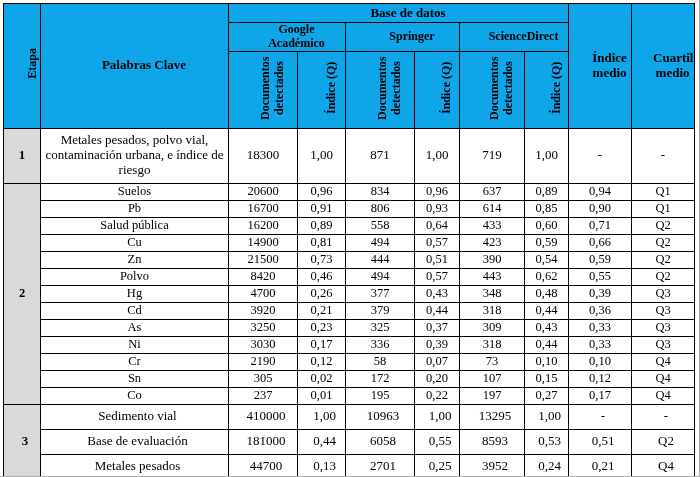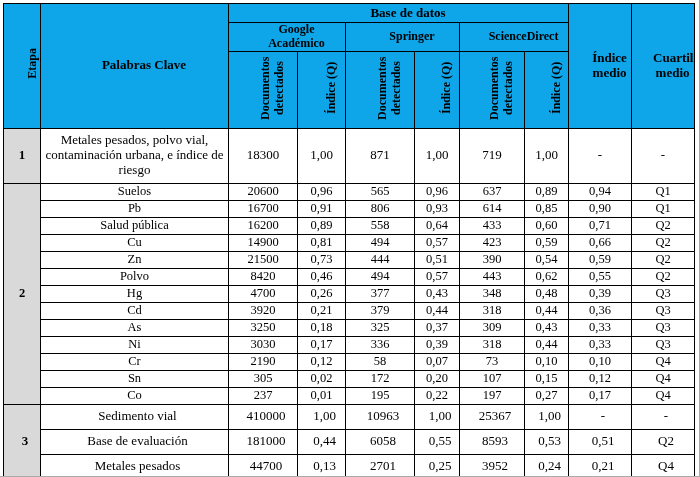--- a/index.html
+++ b/index.html
@@ -113,21 +113,21 @@
           <td>719</td>
           <td>1,00</td>
           <td>-</td>
           <td>-</td>
         </tr>
         <tr class="g1">
           <td rowspan="13" class="etapa-cell">2</td>
           <td class="keyword-cell">Suelos</td>
           <td>20600</td>
           <td>0,96</td>
-          <td>565</td>
+          <td>834</td>
           <td>0,96</td>
           <td>637</td>
           <td>0,89</td>
           <td>0,94</td>
           <td>Q1</td>
         </tr>
         <tr class="g1">
           <td class="keyword-cell">Pb</td>
           <td>16700</td>
           <td>0,91</td>
@@ -200,21 +200,21 @@
           <td>379</td>
           <td>0,44</td>
           <td>318</td>
           <td>0,44</td>
           <td>0,36</td>
           <td>Q3</td>
         </tr>
         <tr class="g1">
           <td class="keyword-cell">As</td>
           <td>3250</td>
-          <td>0,18</td>
+          <td>0,23</td>
           <td>325</td>
           <td>0,37</td>
           <td>309</td>
           <td>0,43</td>
           <td>0,33</td>
           <td>Q3</td>
         </tr>
         <tr class="g1">
           <td class="keyword-cell">Ni</td>
           <td>3030</td>
@@ -259,21 +259,21 @@
           <td>0,17</td>
           <td>Q4</td>
         </tr>
         <tr class="g2">
           <td rowspan="3" class="etapa-cell">3</td>
           <td class="keyword-cell">Sedimento vial</td>
           <td>410000</td>
           <td>1,00</td>
           <td>10963</td>
           <td>1,00</td>
-          <td>25367</td>
+          <td>13295</td>
           <td>1,00</td>
           <td>-</td>
           <td>-</td>
         </tr>
         <tr class="g2">
           <td class="keyword-cell">Base de evaluación</td>
           <td>181000</td>
           <td>0,44</td>
           <td>6058</td>
           <td>0,55</td>

